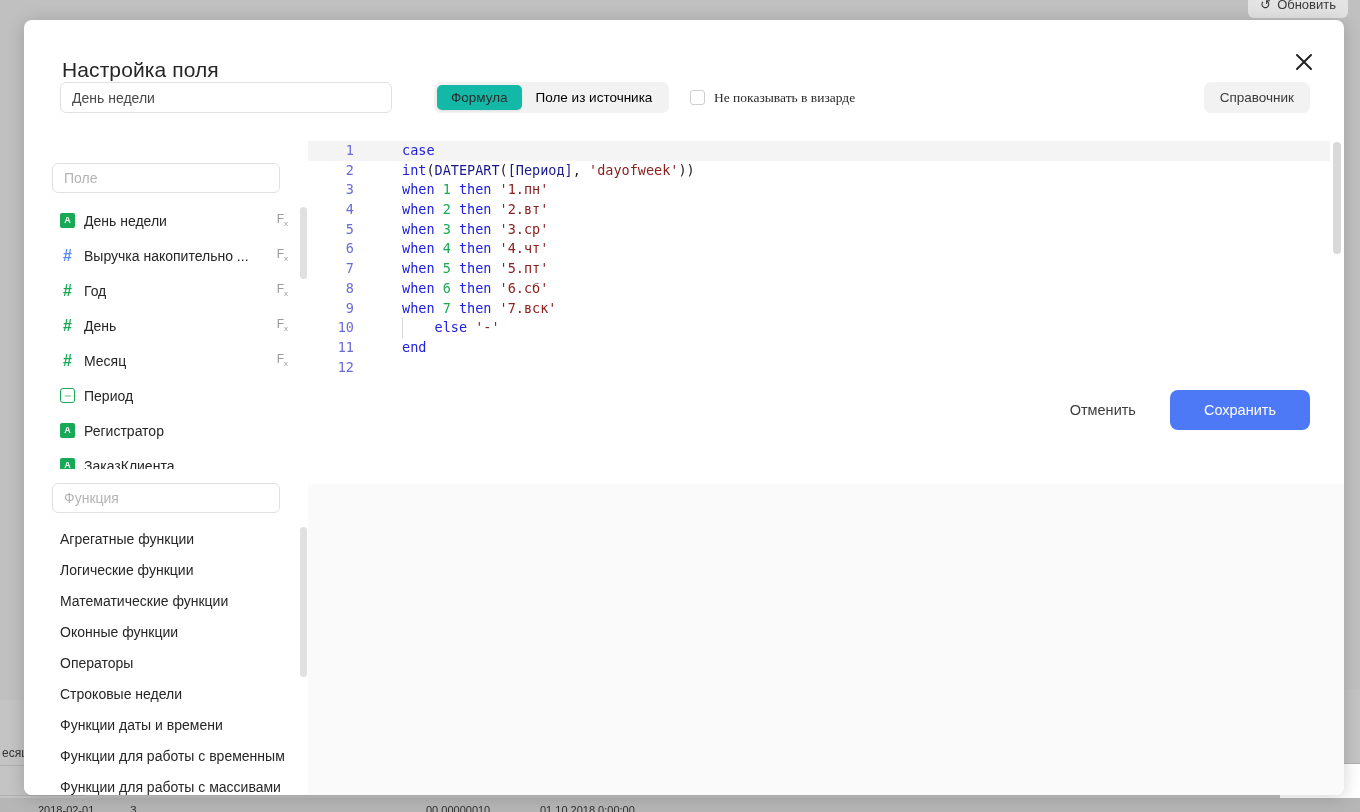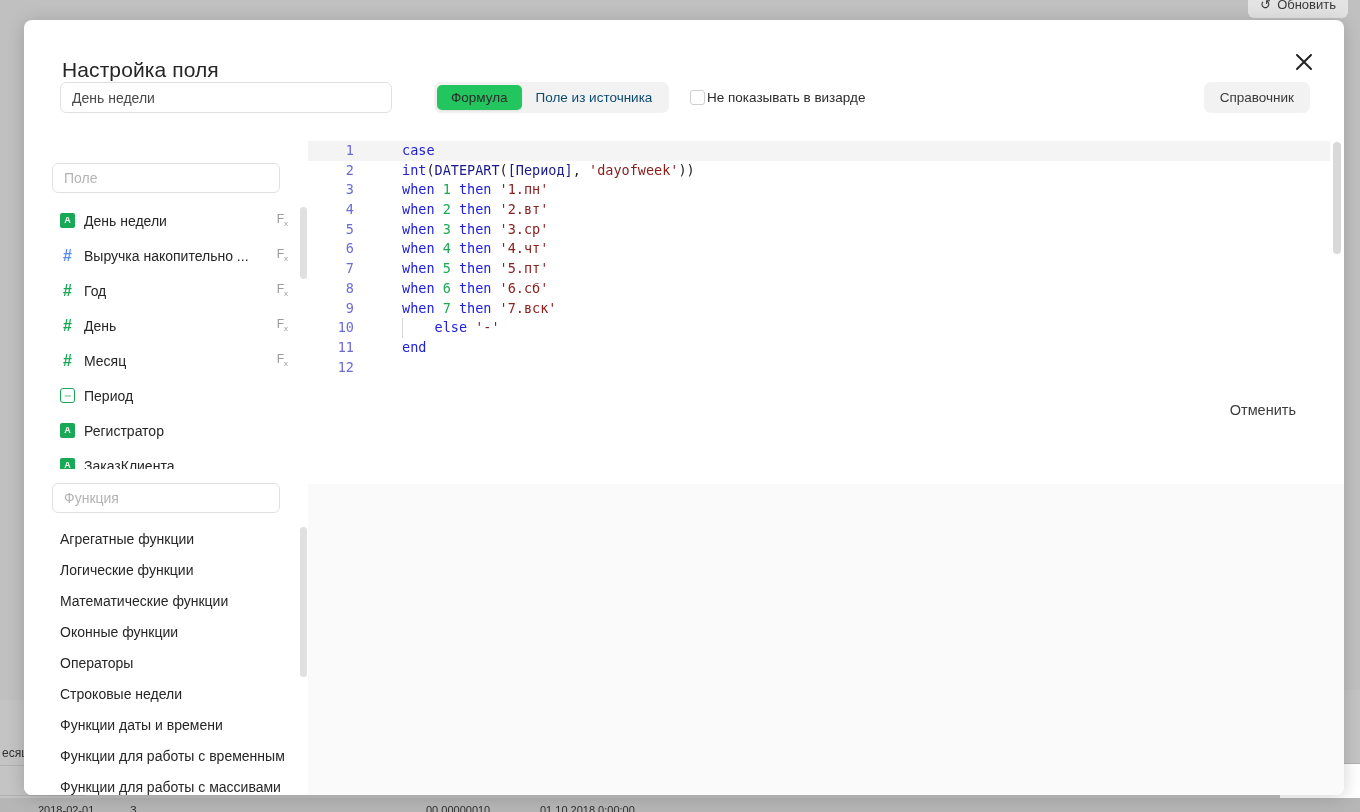--- a/index.html
+++ b/index.html
@@ -101,34 +101,35 @@
     position: absolute; left: 410px; top: 62px;
     height: 31px;
     background: #f2f2f3;
     border-radius: 7px;
     display: flex; align-items: center;
     padding: 3px; box-sizing: border-box;
   }
   .seg-item {
     height: 25px; padding: 0 14px;
     display: flex; align-items: center;
-    font-size: 13.5px; color: #0c4a6e;
+    font-size: 13.5px; color: #000000;
     border-radius: 5px; cursor: pointer;
     white-space: nowrap;
   }
   .seg-item.active {
-    background: #22c55e; color: #2b2b2b;
+    background: #14b8a6; color: #2b2b2b;
     box-shadow: 0 1px 2px rgba(0,0,0,.08);
     text-align: center;
   }
 
   .checkbox-wrap {
     position: absolute; left: 666px; top: 62px;
-    height: 31px; display: flex; align-items: center; gap: 2px;
+    height: 31px; display: flex; align-items: center; gap: 9px;
     cursor: pointer;
+    font-family: Liberation Serif, serif;
   }
   .cbox {
     width: 15px; height: 15px;
     border: 1px solid #cfcfd3; border-radius: 3px;
     background: #fff; box-sizing: border-box;
   }
   .cbox-label { font-size: 13.5px; color: #2b2b2b; white-space: nowrap; }
 
   .ref-btn {
     position: absolute; right: 34px; top: 62px;
@@ -422,18 +423,19 @@
           <div class="code-line"><span class="ln">8</span><span class="code-text"><span class="tok-kw">when </span><span class="tok-num">6</span><span class="tok-kw"> then </span><span class="tok-str">'6.сб'</span></span></div>
           <div class="code-line"><span class="ln">9</span><span class="code-text"><span class="tok-kw">when </span><span class="tok-num">7</span><span class="tok-kw"> then </span><span class="tok-str">'7.вск'</span></span></div>
           <div class="code-line"><span class="ln">10</span><span class="indent-guide"></span><span class="code-text"><span class="tok-kw">    else </span><span class="tok-str">'-'</span></span></div>
           <div class="code-line"><span class="ln">11</span><span class="code-text"><span class="tok-kw">end</span></span></div>
           <div class="code-line"><span class="ln">12</span><span class="code-text"></span></div>
         </div>
       <div class="editor-vscroll"></div>
 
       <div class="footer-actions">
         <button class="btn-cancel">Отменить</button>
+        <button class="btn-save">Сохранить</button>
       </div>
     </div>
 
     <div class="lower-blank"></div>
   </div>
 </div>
 
 </body></html>

